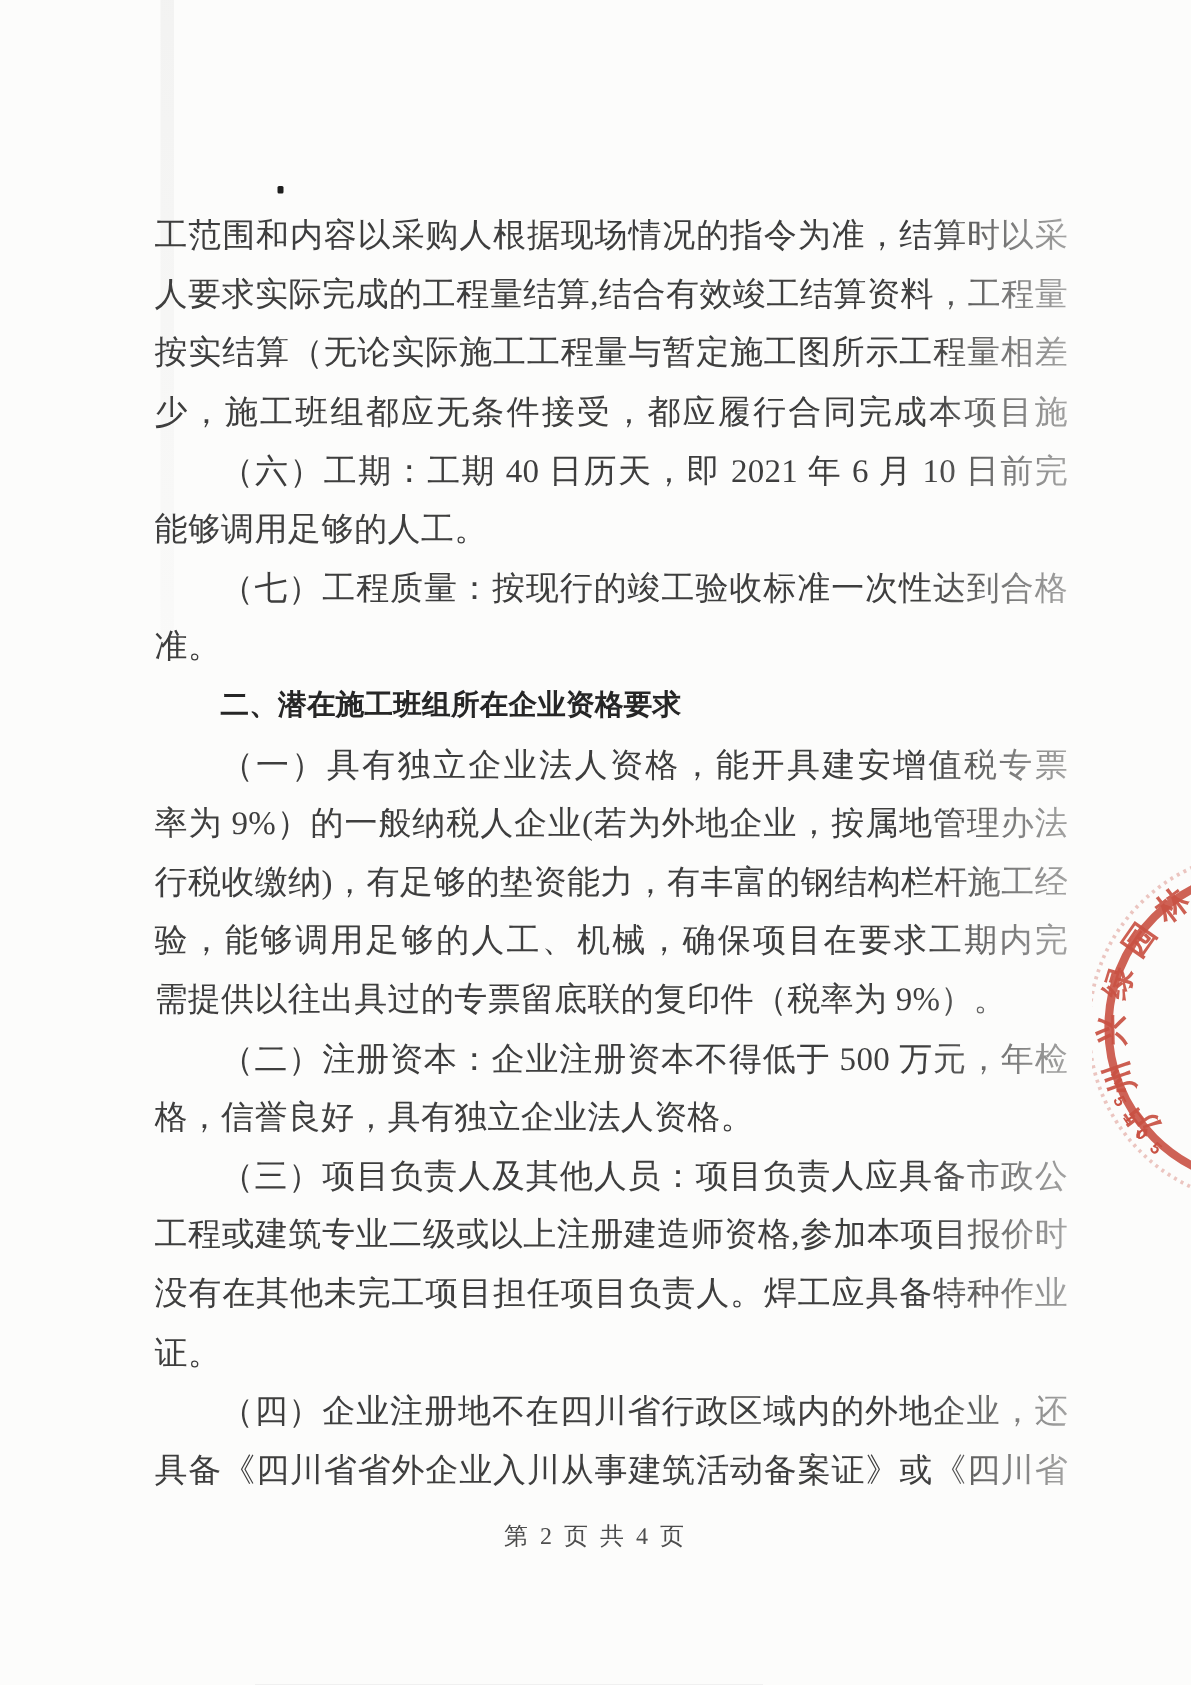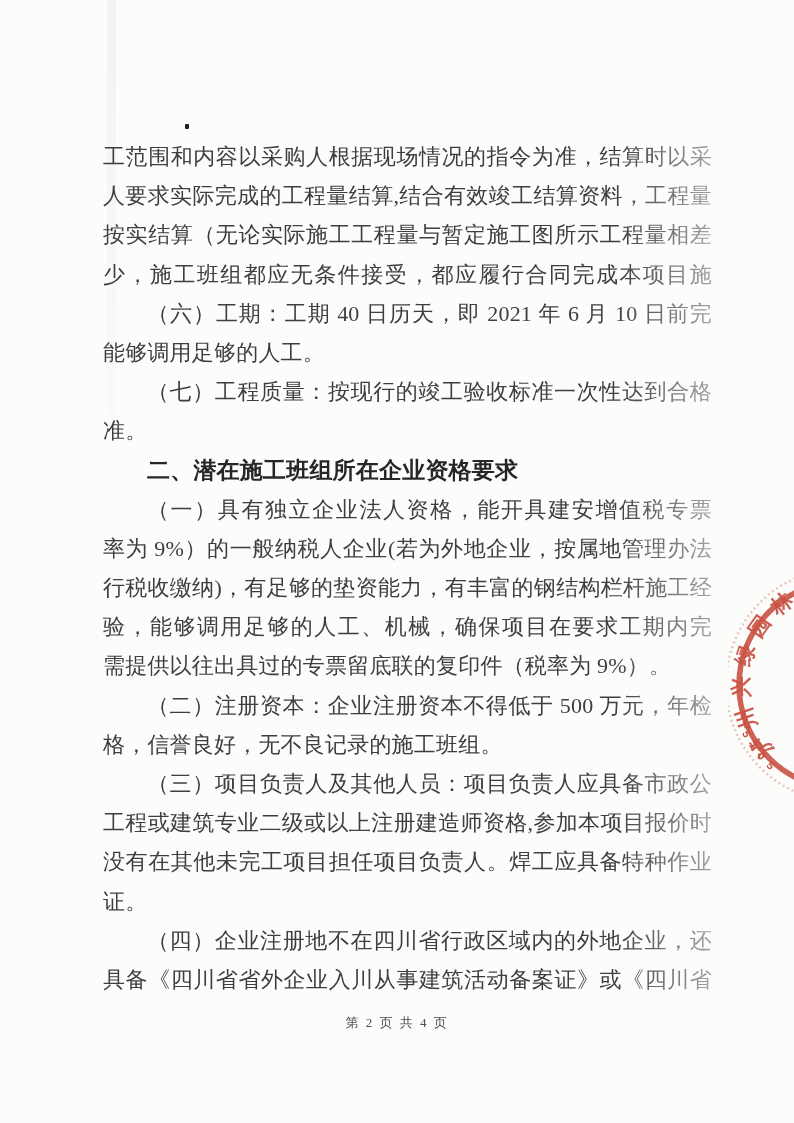--- a/index.html
+++ b/index.html
@@ -23,39 +23,39 @@
     text-align:justify;
     text-align-last:justify;
     height:39.2px;
     overflow:hidden;
   }
   .line.last{text-align-last:left;}
   .line.indent{text-indent:44px;}
   .heading{
     font-family:"Liberation Sans","DejaVu Sans",sans-serif;
     font-weight:bold;
-    font-size:23px;
+    font-size:19px;
     color:#262626;
     text-indent:44px;
     text-align:left;
     text-align-last:left;
     height:39.2px;
   }
   
   .fade-overlay{
     position:absolute;
     left:615px;top:130px;width:100px;height:870px;
     background:linear-gradient(to right, rgba(252,252,251,0), rgba(252,252,251,0.55));
     pointer-events:none;
   }
   .footer{
     position:absolute;
     left:0;right:0;top:1014px;
     text-align:center;
-    font-size:13px;
+    font-size:16px;
     letter-spacing:2px;
     color:#4d4d4d;
   }
   .speck{
     position:absolute;left:185px;top:124px;width:4px;height:5px;
     background:#1e1e1e;border-radius:1px;
   }
   .smudge{
     position:absolute;left:107px;top:0;width:9px;height:430px;
     background:linear-gradient(to bottom, rgba(120,120,120,0.07), rgba(120,120,120,0.02));
@@ -89,21 +89,21 @@
     <div class="line last">能够调用足够的人工。</div>
     <div class="line indent">（七）工程质量：按现行的竣工验收标准一次性达到合格标</div>
     <div class="line last">准。</div>
     <div class="heading">二、潜在施工班组所在企业资格要求</div>
     <div class="line indent">（一）具有独立企业法人资格，能开具建安增值税专票（税</div>
     <div class="line">率为 9%）的一般纳税人企业(若为外地企业，按属地管理办法执</div>
     <div class="line">行税收缴纳)，有足够的垫资能力，有丰富的钢结构栏杆施工经</div>
     <div class="line">验，能够调用足够的人工、机械，确保项目在要求工期内完工。</div>
     <div class="line last">需提供以往出具过的专票留底联的复印件（税率为 9%）。</div>
     <div class="line indent">（二）注册资本：企业注册资本不得低于 500 万元，年检合</div>
-    <div class="line last">格，信誉良好，无不良记录的施工班组。</div>
+    <div class="line last">格，信誉良好，具有独立企业法人资格。</div>
     <div class="line indent">（三）项目负责人及其他人员：项目负责人应具备市政公用</div>
     <div class="line">工程或建筑专业二级或以上注册建造师资格,参加本项目报价时</div>
     <div class="line">没有在其他未完工项目担任项目负责人。焊工应具备特种作业</div>
     <div class="line last">证。</div>
     <div class="line indent">（四）企业注册地不在四川省行政区域内的外地企业，还须</div>
     <div class="line">具备《四川省省外企业入川从事建筑活动备案证》或《四川省省</div>
   </div>
 
   <div class="fade-overlay"></div>
 

